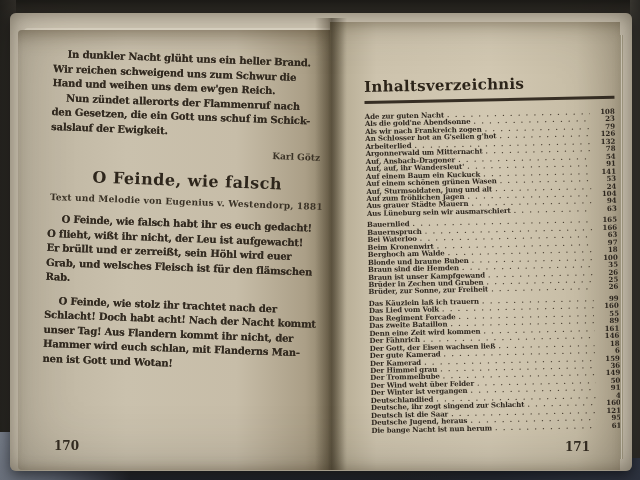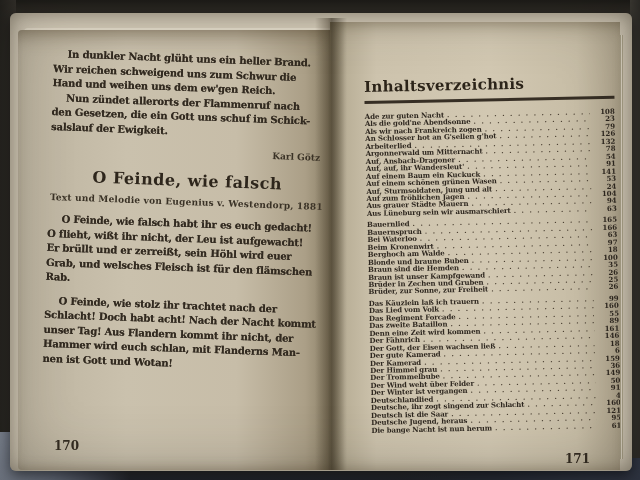--- a/index.html
+++ b/index.html
@@ -50,21 +50,21 @@
   .author{font-weight:bold;font-size:9px;text-align:right;margin:9px 6px 0 0;
      color:#3a3226;}
   .song-title{font-weight:bold;font-size:16px;text-align:center;margin:13px 0 0 0;
      letter-spacing:.5px;color:#2e261c;}
   .song-subtitle{font-weight:bold;font-size:9px;text-align:center;margin-top:7px;
      color:#3a3226;letter-spacing:.2px;}
   .stanza1{margin-top:10px;}
   .stanza2{margin-top:9px;}
   .pageno{position:absolute;font-weight:bold;font-size:12px;color:#352d22;}
   .pageno-left{left:36px;bottom:17px;}
-  .pageno-right{right:30px;bottom:4px;}
+  .pageno-right{right:30px;bottom:16px;}
 
   
   .rp-content{position:absolute;left:34px;top:56px;width:250px;
      transform:rotate(-1.2deg);transform-origin:0 0;color:#2f2820;}
   .toc-heading{font-weight:bold;font-size:15px;letter-spacing:.3px;margin:0;
      padding-bottom:5px;border-bottom:3px solid #362e24;color:#2c2419;}
   .toc-list{margin-top:9px;}
   .toc-row{display:flex;align-items:baseline;font-weight:bold;font-size:7px;
      line-height:7.45px;white-space:nowrap;}
   .toc-row.gap{margin-top:4px;}

